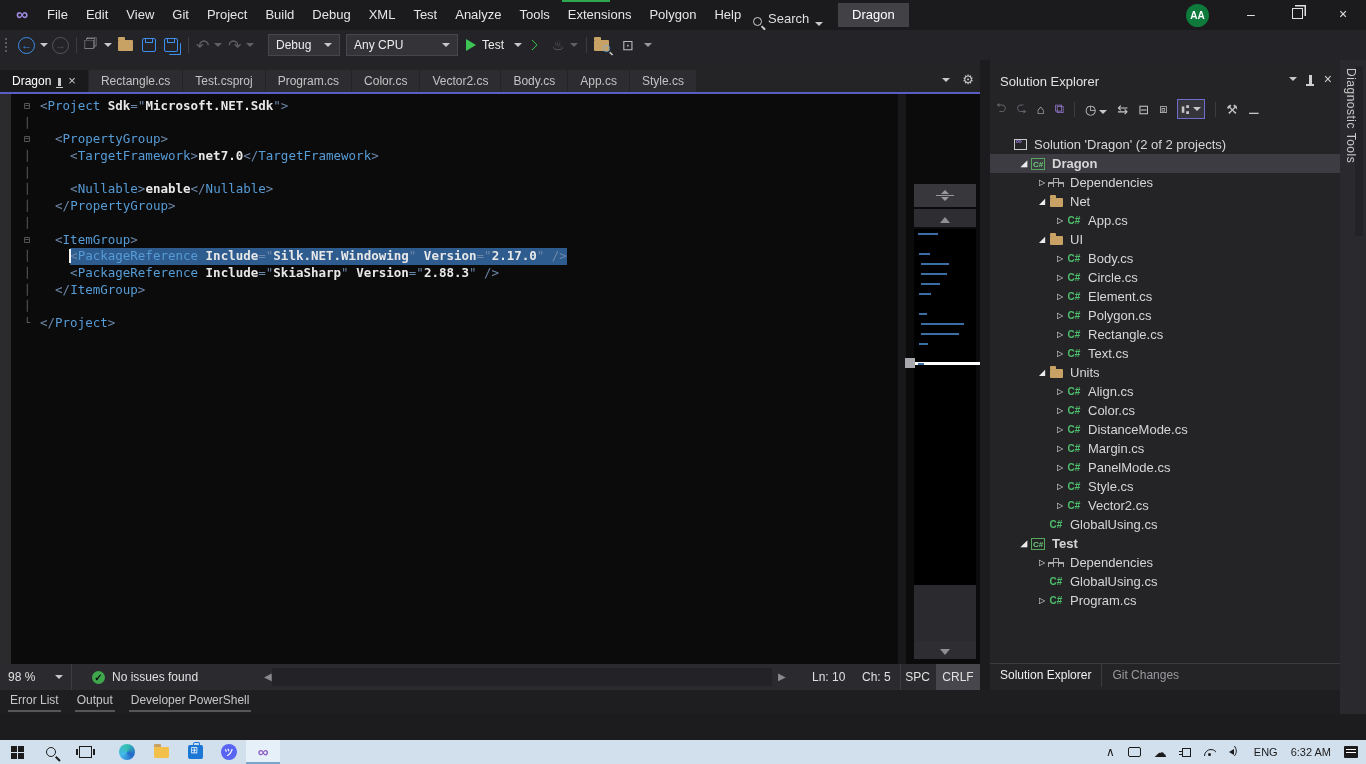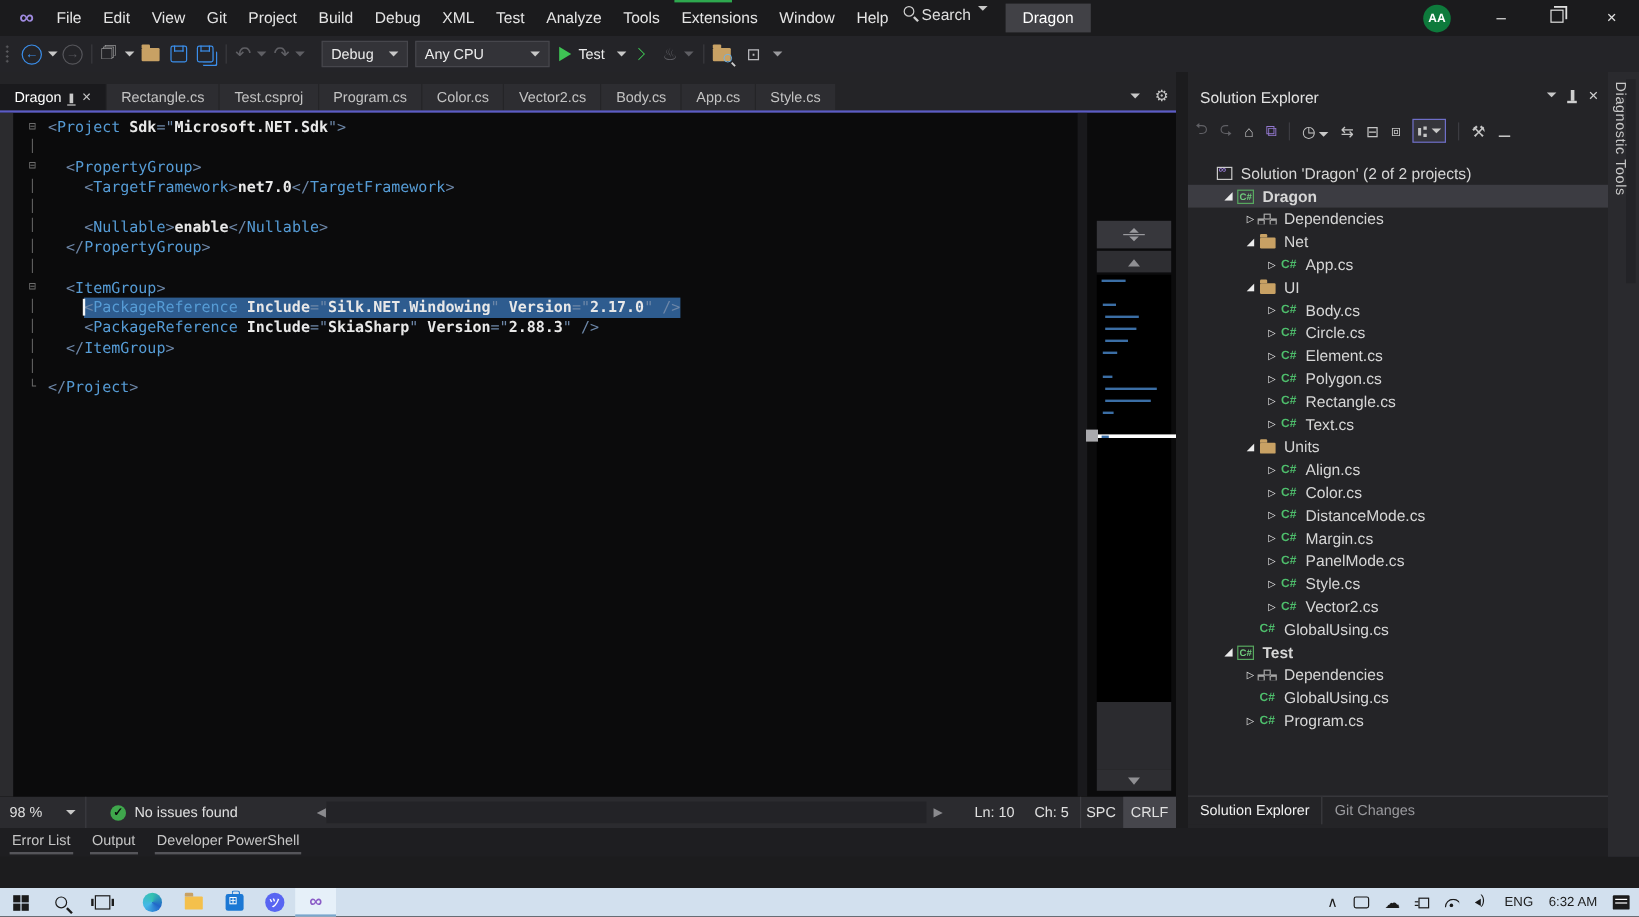--- a/index.html
+++ b/index.html
@@ -9,21 +9,21 @@
     font-family:"Liberation Sans", sans-serif; color:#E8E8E8; background:#1C1C1E;
     -webkit-font-smoothing:antialiased;
   }
 
   
   .titlebar { position:absolute; left:0; top:0; width:1366px; height:30px; background:#1B1B1D; }
   .progress-seg { position:absolute; left:562px; top:0; width:48px; height:2px; background:#2EA84F; }
   .vs-logo { position:absolute; left:10px; top:4px; width:24px; height:22px; color:#A08BE0; font-size:17px; font-weight:bold; font-style:italic; line-height:22px; text-align:center; }
   .menubar { position:absolute; left:38px; top:0; height:30px; display:flex; align-items:center; }
   .menu-item { padding:0 9px; font-size:13px; color:#e5e5e5; height:30px; line-height:30px; }
-  .tb-search { position:absolute; left:747px; top:5px; height:21px; display:flex; align-items:flex-start; gap:6px; color:#DFDFDF; font-size:13px; padding:0 6px; }
+  .tb-search { position:absolute; left:747px; top:5px; height:21px; display:flex; align-items:flex-end; gap:6px; color:#DFDFDF; font-size:13px; padding:0 6px; }
   .mag { width:9px; height:9px; border:1.5px solid #CFCFCF; border-radius:50%; position:relative; }
   .mag::after { content:""; position:absolute; width:5px; height:1.5px; background:#CFCFCF; transform:rotate(45deg); left:7px; top:9px; }
   .caret-down { width:0; height:0; border-left:4px solid transparent; border-right:4px solid transparent; border-top:4px solid #C8C8C8; display:inline-block; }
   .title-box { position:absolute; left:838px; top:3px; height:24px; background:#414146; color:#FFFFFF; font-size:13px; line-height:24px; padding:0 14px; }
   .avatar { position:absolute; left:1186px; top:4px; width:23px; height:23px; border-radius:50%; background:#0E7A3C; color:#fff; font-size:10px; font-weight:bold; text-align:center; line-height:23px; }
   .win-btn { position:absolute; top:0; width:46px; height:30px; text-align:center; line-height:28px; color:#E0E0E0; font-size:14px; }
   .wb-restore::before { content:""; display:inline-block; width:9px; height:9px; border:1px solid #E0E0E0; box-shadow:2px -2px 0 -0.5px #1B1B1D, 3px -3px 0 0 #E0E0E0; }
 
   
   .toolbar { position:absolute; left:0; top:30px; width:1366px; height:30px; background:#242428; }
@@ -197,21 +197,21 @@
         <span class="menu-item">View</span>
         <span class="menu-item">Git</span>
         <span class="menu-item">Project</span>
         <span class="menu-item">Build</span>
         <span class="menu-item">Debug</span>
         <span class="menu-item">XML</span>
         <span class="menu-item">Test</span>
         <span class="menu-item">Analyze</span>
         <span class="menu-item">Tools</span>
         <span class="menu-item">Extensions</span>
-        <span class="menu-item">Window</span>
+        <span class="menu-item">Polygon</span>
         <span class="menu-item">Help</span>
       </nav>
     <div class="tb-search">
       <span class="mag"></span>
       <span>Search</span>
       <span class="caret-down"></span>
     </div>
     <div class="title-box">Dragon</div>
     <div class="avatar">AA</div>
     <div class="win-btn" style="left:1228px;">–</div>

